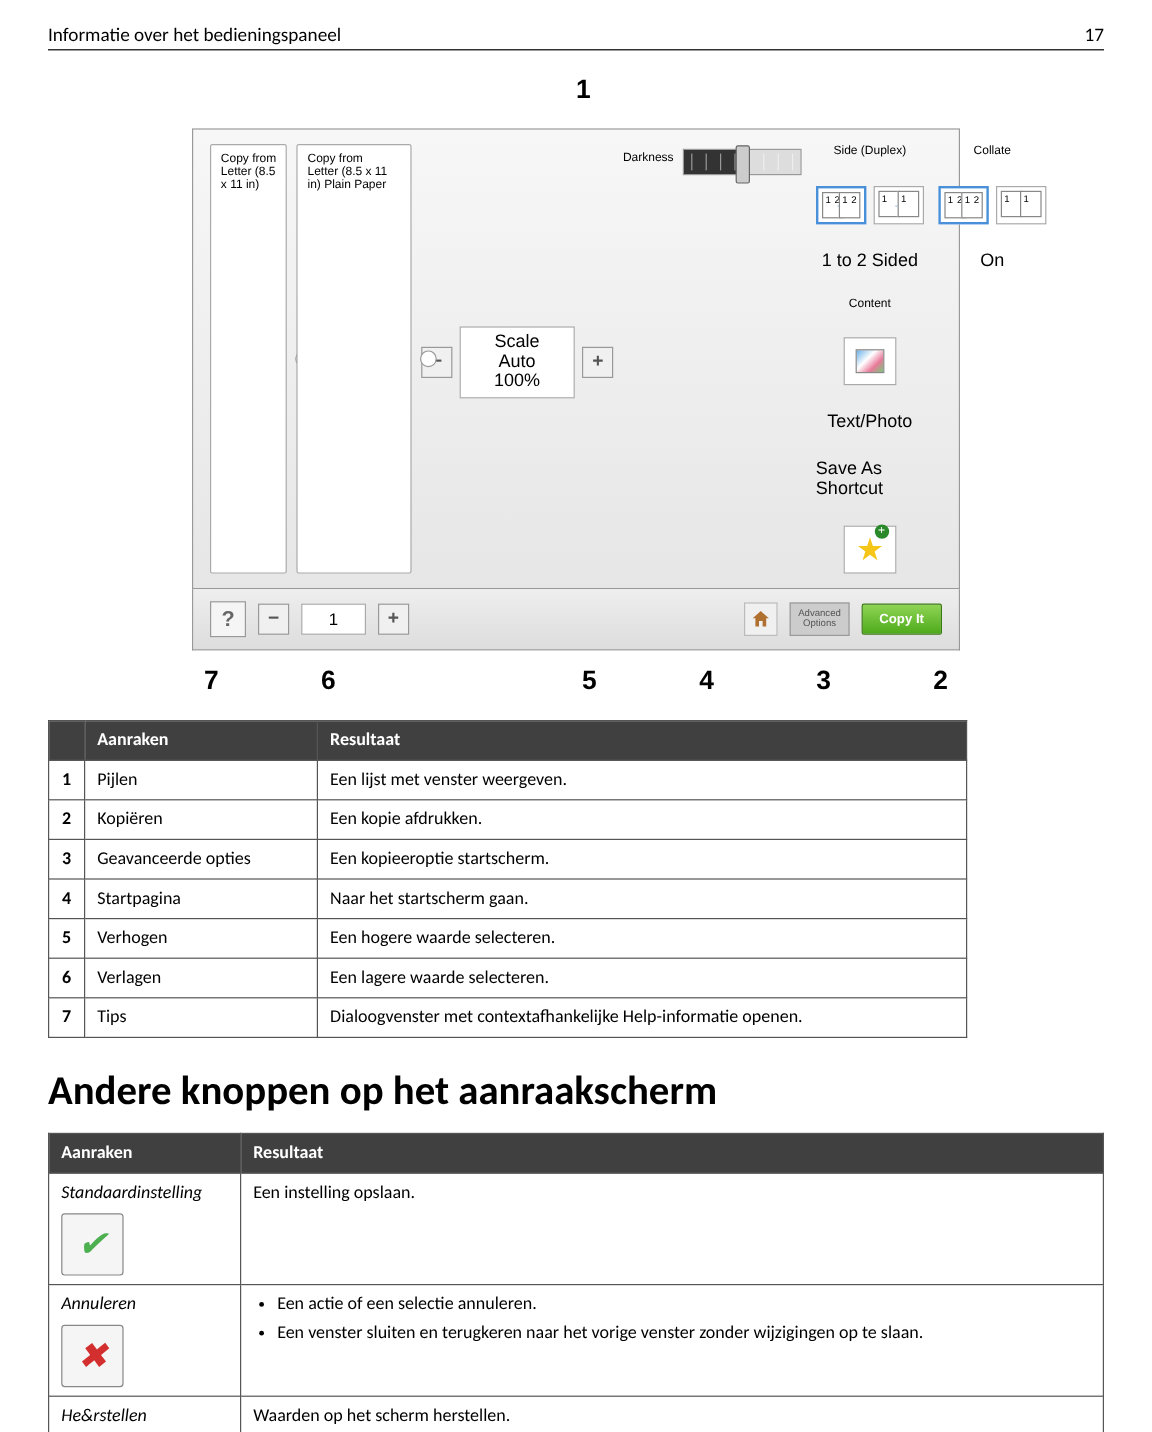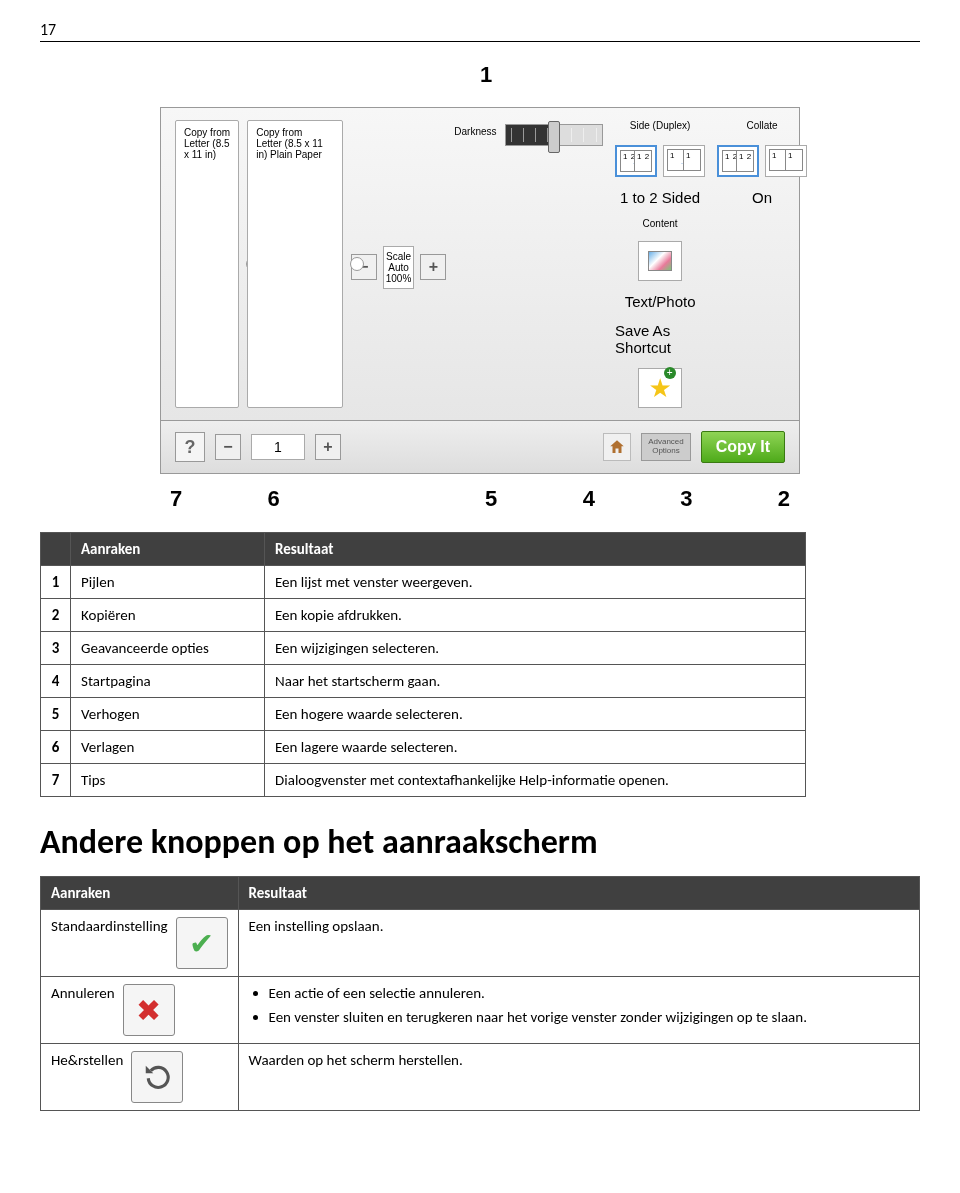--- a/index.html
+++ b/index.html
@@ -10,28 +10,28 @@
   .diagram-wrap { display: flex; flex-direction: column; align-items: center; margin-bottom: 20px; position: relative; padding-top: 45px; }
   .callout1 { position: absolute; top: 0; left: 50%; font-size: 22px; font-weight: bold; font-family: Arial, sans-serif; }
 
   .panel { width: 640px; }
   .panel-top { background: linear-gradient(#f7f7f7,#e6e6e6); border: 1px solid #999; padding: 12px 14px; display: flex; gap: 12px; font-family: Arial, sans-serif; }
   .col-left { flex: 1.3; display: flex; flex-direction: row; gap: 8px; font-size: 10px; }
   .copy-box { background: #fff; border: 1px solid #aaa; border-radius: 2px; padding: 6px 8px; position: relative; }
   .copy-box .arrow { position: absolute; right: -22px; top: 50%; transform: translateY(-50%); width: 14px; height: 14px; border: 1px solid #999; border-radius: 50%; background: #fff; }
   .scale-row { display: flex; align-items: center; gap: 6px; margin-top: 6px; }
   .sq-btn { width: 26px; height: 26px; background: #f0f0f0; border: 1px solid #999; display: flex; align-items: center; justify-content: center; font-size: 16px; font-weight: bold; color: #555; }
-  .scale-mid { background: #fff; border: 1px solid #aaa; padding: 4px 2px; font-size: 10px; text-align: center; line-height: 1.1; }
+  .scale-mid { background: #fff; border: 1px solid #aaa; padding: 4px 28px; font-size: 15px; text-align: center; line-height: 1.1; }
   .dark-label { font-size: 10px; margin-top: 6px; }
   .dark-slider { width: 170px; height: 22px; background: linear-gradient(90deg,#333 0%, #333 50%, #ddd 50%, #ddd 100%); border: 1px solid #999; position: relative; margin-top: 4px; }
   .dark-slider::after { content: ""; position: absolute; left: 50%; top: -4px; width: 10px; height: 30px; background: #ccc; border: 1px solid #666; border-radius: 2px; transform: translateX(-50%); }
   .dark-ticks { position: absolute; inset: 0; display: flex; justify-content: space-around; align-items: center; }
   .dark-ticks span { width: 1px; height: 14px; background: rgba(255,255,255,0.5); }
 
-  .col-mid, .col-right { flex: 1; display: flex; flex-direction: column; align-items: center; gap: 12px; font-size: 10px; }
+  .col-mid, .col-right { flex: 1; display: flex; flex-direction: column; align-items: center; gap: 22px; font-size: 10px; }
   .sec-label { font-size: 10px; }
   .duplex-row { display: flex; gap: 6px; margin-top: 2px; }
   .duplex-box { width: 42px; height: 32px; background: #fff; border: 1px solid #aaa; position: relative; font-size: 8px; }
   .duplex-box.sel { border: 2px solid #4a90d9; }
   .dp { position: absolute; width: 18px; height: 22px; background: #fff; border: 1px solid #888; }
   .dp.l { left: 3px; top: 3px; }
   .dp.r { right: 3px; top: 3px; }
   .dp .n1 { position: absolute; left: 2px; top: 1px; }
   .dp .n2 { position: absolute; right: 2px; top: 1px; }
   .arrow-dup { position: absolute; left: 50%; top: 50%; transform: translate(-50%,-50%); color: #3a7bc8; font-size: 10px; }
@@ -41,45 +41,46 @@
   .shortcut-box { width: 44px; height: 40px; background: #fff; border: 1px solid #aaa; display: flex; align-items: center; justify-content: center; }
   .star { color: #f5c518; font-size: 26px; position: relative; }
   .star::after { content: "+"; position: absolute; right: -4px; top: -6px; width: 12px; height: 12px; border-radius: 50%; background: #2a8a2a; color: #fff; font-size: 10px; display: flex; align-items: center; justify-content: center; }
 
   .panel-bottom { background: linear-gradient(#eee,#ddd); border: 1px solid #999; border-top: none; padding: 10px 14px; display: flex; align-items: center; gap: 10px; position: relative; font-family: Arial, sans-serif; }
   .q-btn { width: 30px; height: 30px; background: #f5f5f5; border: 1px solid #999; display: flex; align-items: center; justify-content: center; font-size: 18px; font-weight: bold; color: #666; }
   .count-box { padding: 4px 22px; background: #fff; border: 1px solid #aaa; font-size: 14px; }
   .sp { flex: 1; }
   .home-btn { width: 28px; height: 28px; display: flex; align-items: center; justify-content: center; background: #f0f0f0; border: 1px solid #bbb; color: #b07030; }
   .adv-btn { padding: 4px 6px; background: #ccc; border: 1px solid #999; font-size: 8px; text-align: center; line-height: 1.1; color: #555; }
-  .copy-it-btn { padding: 6px 14px; background: linear-gradient(#8fd455,#4eaa1a); border: 1px solid #3a7a12; font-size: 16px; color: #fff; font-weight: bold; border-radius: 2px; }
+  .copy-it-btn { padding: 6px 14px; background: linear-gradient(#8fd455,#4eaa1a); border: 1px solid #3a7a12; font-size: 11px; color: #fff; font-weight: bold; border-radius: 2px; }
 
   .num-row { width: 640px; display: flex; justify-content: space-between; padding: 12px 10px 0 10px; font-family: Arial, sans-serif; }
   .num-row span { font-size: 22px; font-weight: bold; }
 
   table { border-collapse: collapse; margin-bottom: 24px; font-size: 15px; }
   table.main { width: 87%; }
   th, td { border: 1px solid #555; padding: 7px 10px; text-align: left; vertical-align: top; }
   th { background: #404040; color: #fff; font-weight: bold; }
   .narrow { width: 30px; text-align: center; font-weight: bold; }
 
   h2 { font-size: 34px; font-weight: bold; margin: 18px 0 14px 0; }
   table.second { width: 100%; }
-  .icon-cell { display: flex; flex-direction: row; gap: 8px; }
+  .icon-cell { display: flex; flex-direction: column; gap: 8px; font-style: italic; }
   .icon-frame { width: 52px; height: 52px; border: 1px solid #888; background: #f5f5f5; border-radius: 3px; display: flex; align-items: center; justify-content: center; font-size: 30px; }
   .check { color: #4caf50; }
   .cross { color: #d32f2f; }
   .undo-svg { width: 30px; height: 30px; }
   ul { list-style: disc; padding-left: 20px; }
   li { margin-bottom: 6px; }
 </style>
 </head>
 <body>
 
 <div class="header">
+  <span>Informatie over het bedieningspaneel</span>
   <span class="page-num">17</span>
 </div>
 
 <div class="diagram-wrap">
   <span class="callout1">1</span>
 
   <div class="panel">
     <div class="panel-top">
       <div class="col-left">
         <div class="copy-box">
@@ -216,21 +217,21 @@
         <td>Een lijst met venster weergeven.</td>
       </tr>
   <tr>
         <td class="narrow">2</td>
         <td>Kopiëren</td>
         <td>Een kopie afdrukken.</td>
       </tr>
   <tr>
         <td class="narrow">3</td>
         <td>Geavanceerde opties</td>
-        <td>Een wijzigingen selecteren.</td>
+        <td>Een kopieeroptie startscherm.</td>
       </tr>
   <tr>
         <td class="narrow">4</td>
         <td>Startpagina</td>
         <td>Naar het startscherm gaan.</td>
       </tr>
   <tr>
         <td class="narrow">5</td>
         <td>Verhogen</td>
         <td>Een hogere waarde selecteren.</td>

